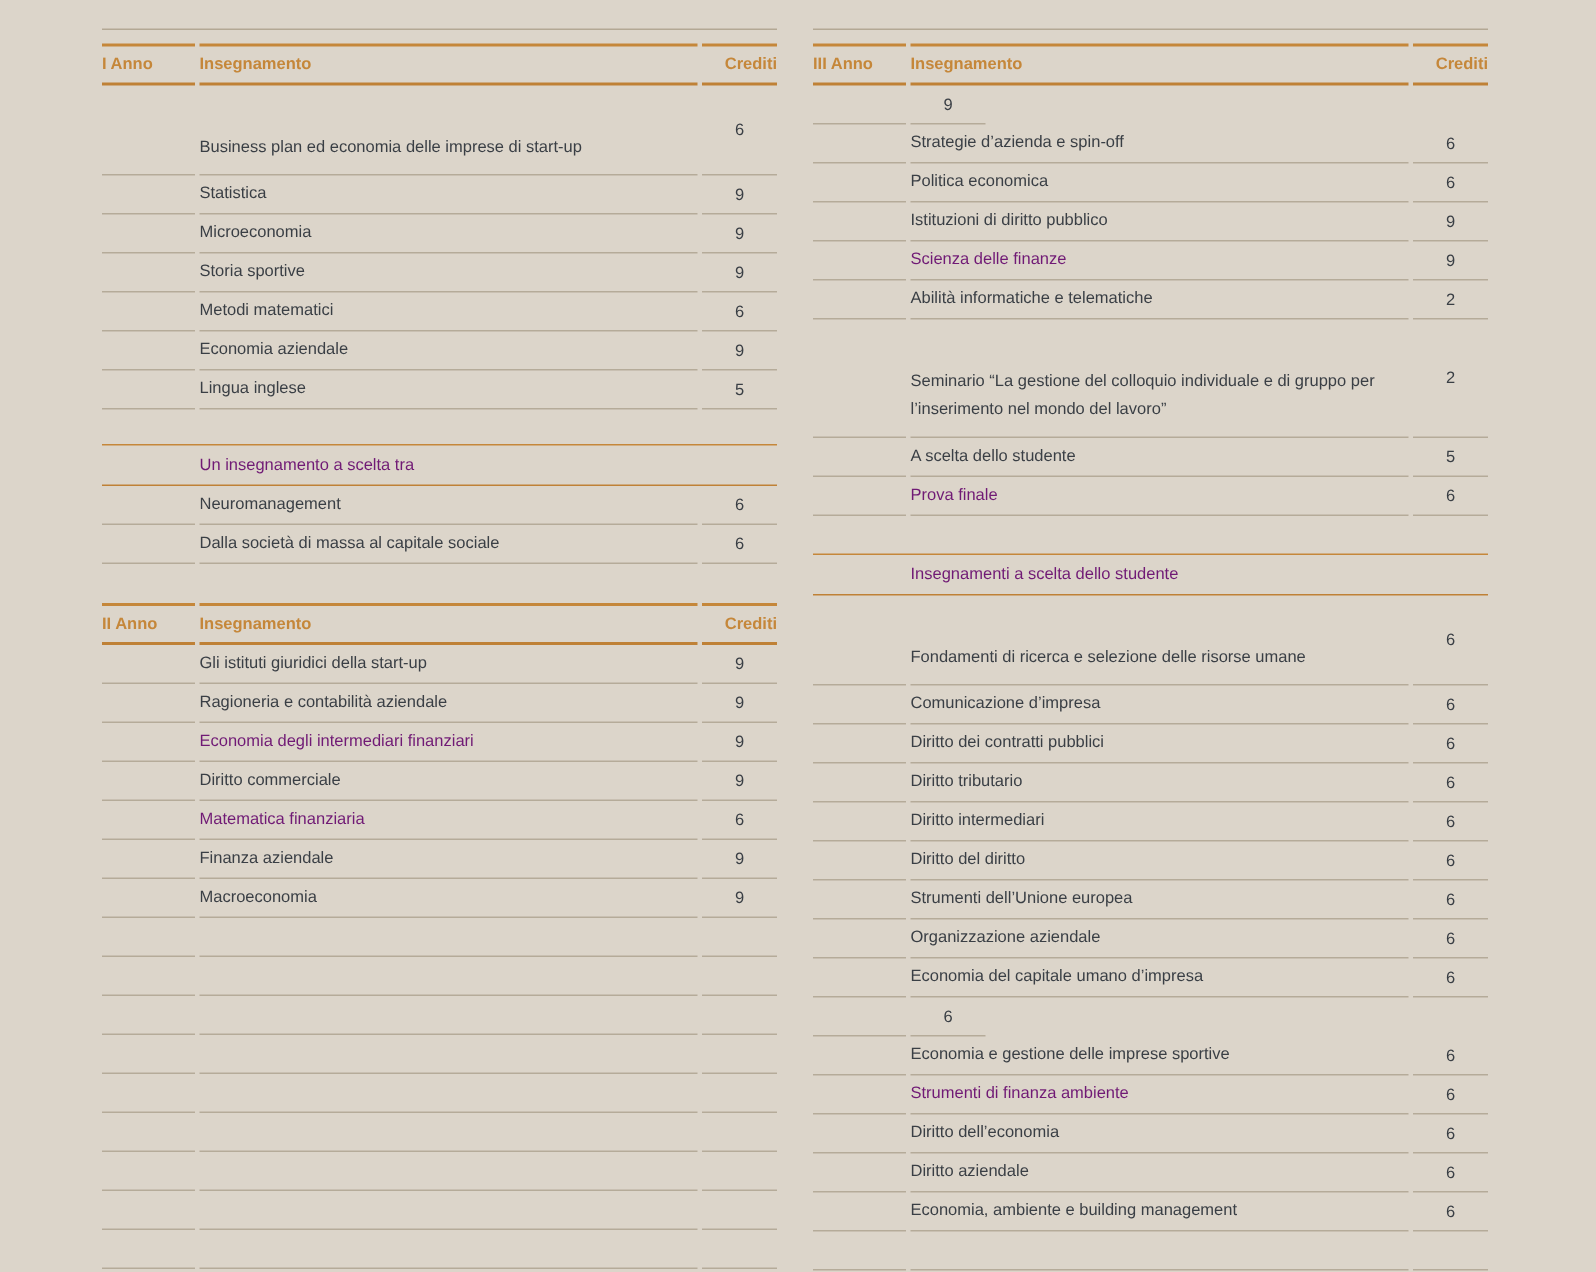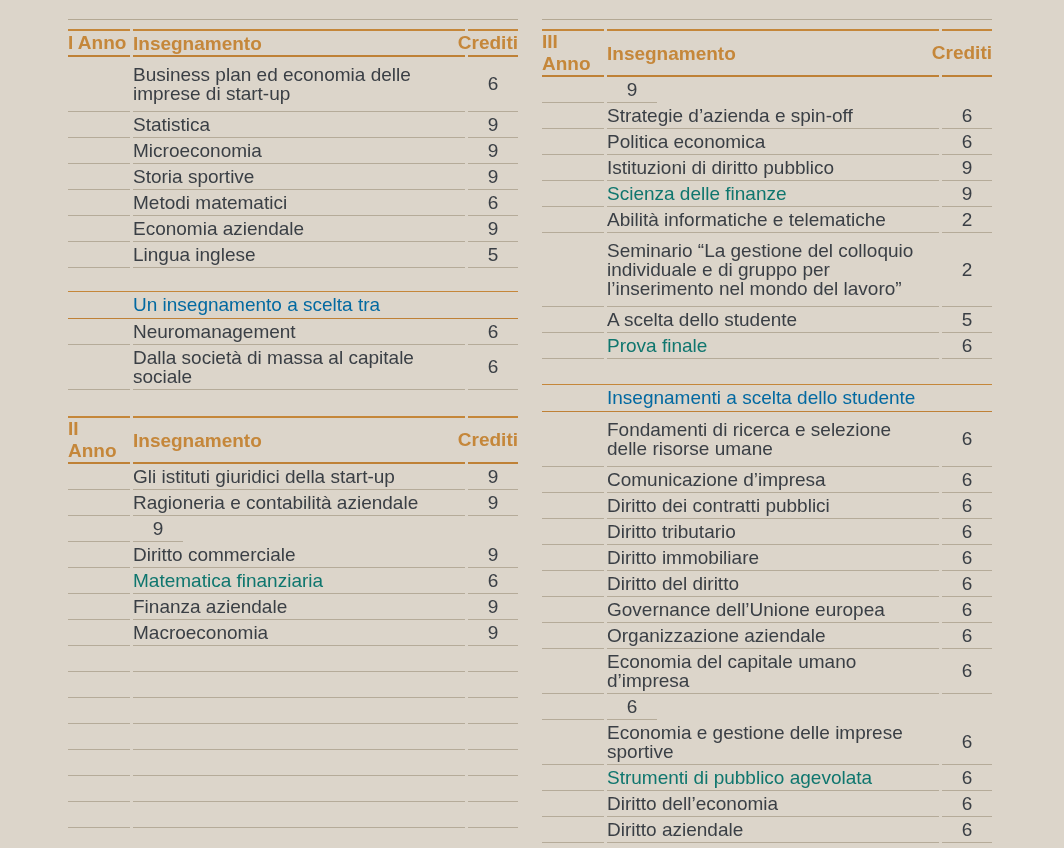--- a/index.html
+++ b/index.html
@@ -1,42 +1,42 @@
 <!DOCTYPE html>
 <html><head>
 <meta charset="utf-8">
 <style>
   html,body{margin:0;padding:0;background:#dcd5ca;}
   .canvas{
     position:relative;width:1064px;height:848px;background:#dcd5ca;
-    font-family:"Liberation Sans",sans-serif;font-size:19px;color:#3a3f45;
+    font-family:"Liberation Sans",sans-serif;font-size:11px;color:#3a3f45;
     overflow:hidden;
   }
   .col{position:absolute;top:19px;width:450px;display:flex;flex-direction:column;}
   .col-left{left:68px;}
   .col-right{left:542px;}
   .topline{height:1px;background:#b3a894;margin-bottom:9px;flex:none;}
   .spacer{flex:none;}
   .row{display:flex;column-gap:3px;align-items:stretch;}
   .cell{display:flex;align-items:center;box-sizing:border-box;border-bottom:1px solid #b5ab99;}
   .cell-anno{width:62px;flex:none;}
   .cell-name{flex:1;padding:3px 8px 3px 0;line-height:19px;}
   .cell-cred{width:50px;flex:none;justify-content:center;}
   .row-body .cell{min-height:26px;}
-  .row-body.tall .cell-name{padding-top:8px;padding-bottom:8px;}
+  .row-body.tall .cell-name{padding-top:8px;padding-bottom:8px;margin-top:24px;}
   .row-head .cell{
     min-height:28px;border-top:2px solid #c5873a;border-bottom:2px solid #bf8136;
     color:#c5873a;font-weight:bold;
   }
   .row-head .cell-cred{justify-content:flex-end;}
   .row-head .cell-name{padding-top:2px;padding-bottom:2px;}
-  .muted .cell-name{color:#0f766e;}
+  .muted .cell-name{color:#701a75;}
   .subheader{
     flex:none;box-sizing:border-box;min-height:28px;display:flex;align-items:center;
-    padding-left:65px;color:#0369a1;
+    padding-left:65px;color:#701a75;
     border-top:1.5px solid #c5873a;border-bottom:1.5px solid #bf8136;
   }
   .empty-row .cell{min-height:26px;}
 </style>
 </head>
 <body>
 
 <div class="canvas">
   <div class="col col-left">
       <div class="topline"></div>
@@ -105,20 +105,21 @@
     <div class="cell cell-name">Gli istituti giuridici della start-up</div>
     <div class="cell cell-cred">9</div>
   </div>
       <div class="row row-body">
     <div class="cell cell-anno"></div>
     <div class="cell cell-name">Ragioneria e contabilità aziendale</div>
     <div class="cell cell-cred">9</div>
   </div>
       <div class="row row-body muted">
     <div class="cell cell-anno"></div>
+    <div class="cell cell-name">Economia degli intermediari finanziari</div>
     <div class="cell cell-cred">9</div>
   </div>
       <div class="row row-body">
     <div class="cell cell-anno"></div>
     <div class="cell cell-name">Diritto commerciale</div>
     <div class="cell cell-cred">9</div>
   </div>
       <div class="row row-body muted">
     <div class="cell cell-anno"></div>
     <div class="cell cell-name">Matematica finanziaria</div>
@@ -250,31 +251,31 @@
     <div class="cell cell-name">Diritto dei contratti pubblici</div>
     <div class="cell cell-cred">6</div>
   </div>
       <div class="row row-body">
     <div class="cell cell-anno"></div>
     <div class="cell cell-name">Diritto tributario</div>
     <div class="cell cell-cred">6</div>
   </div>
       <div class="row row-body">
     <div class="cell cell-anno"></div>
-    <div class="cell cell-name">Diritto immobiliare</div>
+    <div class="cell cell-name">Diritto intermediari</div>
     <div class="cell cell-cred">6</div>
   </div>
       <div class="row row-body">
     <div class="cell cell-anno"></div>
     <div class="cell cell-name">Diritto del diritto</div>
     <div class="cell cell-cred">6</div>
   </div>
       <div class="row row-body">
     <div class="cell cell-anno"></div>
-    <div class="cell cell-name">Governance dell’Unione europea</div>
+    <div class="cell cell-name">Strumenti dell’Unione europea</div>
     <div class="cell cell-cred">6</div>
   </div>
       <div class="row row-body">
     <div class="cell cell-anno"></div>
     <div class="cell cell-name">Organizzazione aziendale</div>
     <div class="cell cell-cred">6</div>
   </div>
       <div class="row row-body">
     <div class="cell cell-anno"></div>
     <div class="cell cell-name">Economia del capitale umano d’impresa</div>
@@ -284,21 +285,21 @@
     <div class="cell cell-anno"></div>
     <div class="cell cell-cred">6</div>
   </div>
       <div class="row row-body">
     <div class="cell cell-anno"></div>
     <div class="cell cell-name">Economia e gestione delle imprese sportive</div>
     <div class="cell cell-cred">6</div>
   </div>
       <div class="row row-body muted">
     <div class="cell cell-anno"></div>
-    <div class="cell cell-name">Strumenti di pubblico agevolata</div>
+    <div class="cell cell-name">Strumenti di finanza ambiente</div>
     <div class="cell cell-cred">6</div>
   </div>
       <div class="row row-body">
     <div class="cell cell-anno"></div>
     <div class="cell cell-name">Diritto dell’economia</div>
     <div class="cell cell-cred">6</div>
   </div>
       <div class="row row-body">
     <div class="cell cell-anno"></div>
     <div class="cell cell-name">Diritto aziendale</div>

